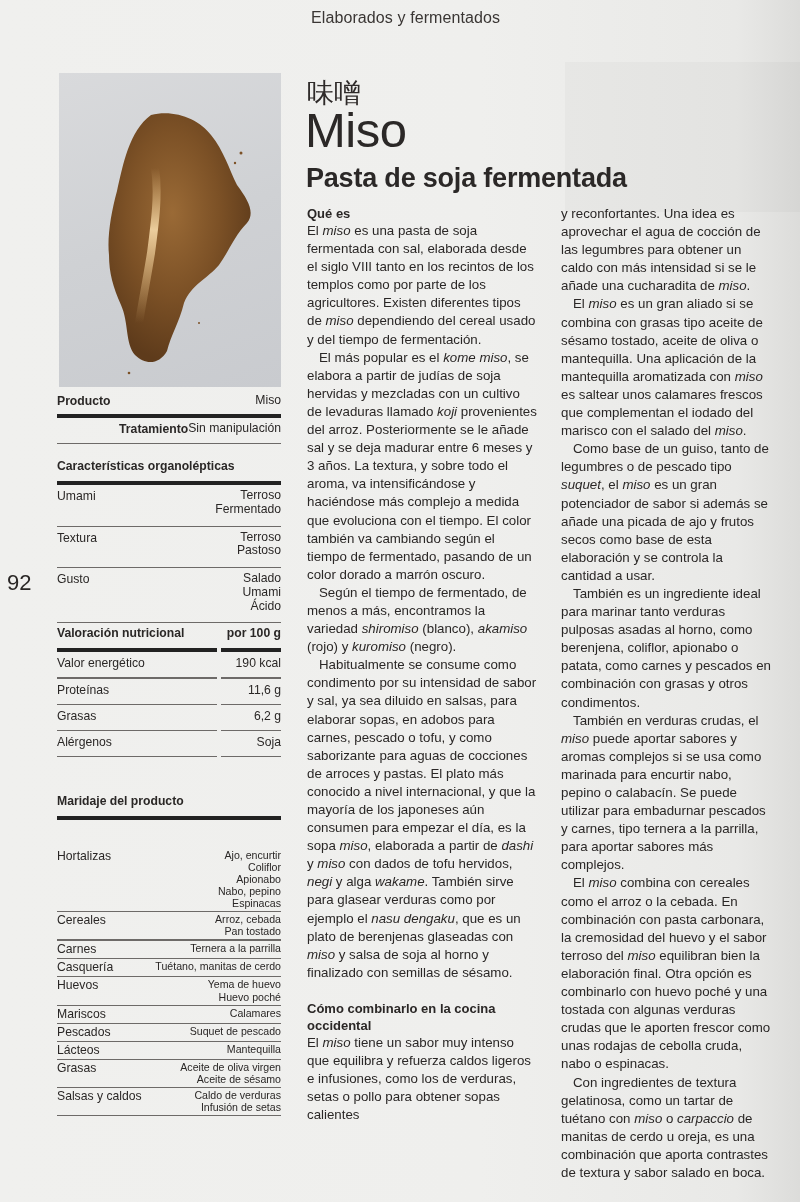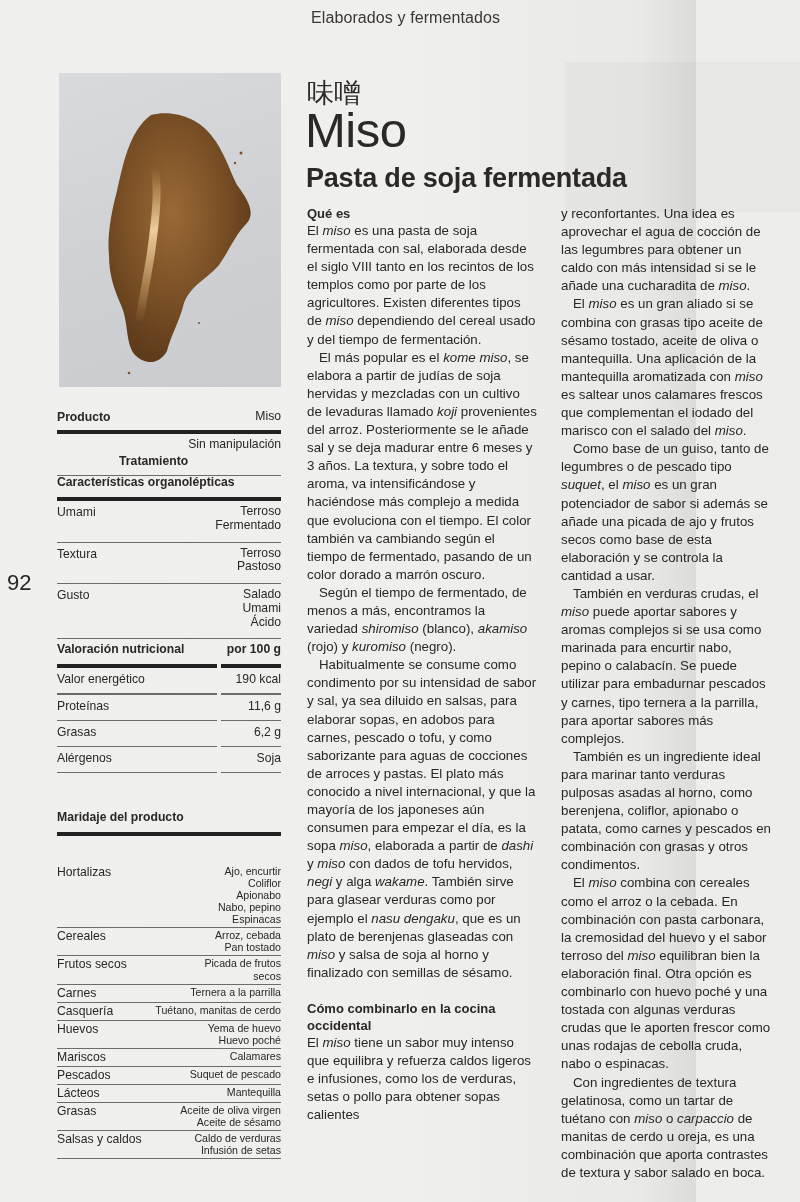--- a/index.html
+++ b/index.html
@@ -4,21 +4,21 @@
 <style>
   * { box-sizing: border-box; margin: 0; padding: 0; }
   html, body { width: 800px; height: 1202px; overflow: hidden; }
   body {
     background: #ededeb;
     font-family: "Liberation Sans", "DejaVu Sans", sans-serif;
     color: #2a2726;
     position: relative;
   }
   .page {
-    position: absolute; left: 0; top: 0; width: 696px; height: 1202px;
+    position: absolute; left: 0; top: 0; width: 800px; height: 1202px;
     background: linear-gradient(90deg, #f0f0ee 0%, #efefed 60%, #e9e9e7 92%, #dcdcda 100%);
   }
   .ghost-block {
     position: absolute; left: 565px; top: 62px; width: 235px; height: 150px;
     background: rgba(0,0,0,0.025);
   }
   .running-head {
     position: absolute; left: 311px; top: 9px;
     font-size: 16px; color: #3a3634; letter-spacing: 0.1px;
   }
@@ -35,21 +35,21 @@
   
   .kanji { position: absolute; left: 307px; top: 64px; font-size: 27px; color: #2f2b2a; font-family: "DejaVu Sans", sans-serif; margin-top: 11px; }
   .title { position: absolute; left: 305px; top: 106px; font-size: 49px; font-weight: 400; color: #2b2827; letter-spacing: -0.5px; line-height: 1; }
   .subtitle { position: absolute; left: 306px; top: 163px; font-size: 27px; color: #2b2827; letter-spacing: -0.2px; }
 
   
   .spec { position: absolute; left: 57px; width: 224px; font-size: 12.2px; }
   .row { display: flex; justify-content: space-between; align-items: flex-start; }
   .row .k { white-space: nowrap; }
   .row .v { text-align: right; line-height: 1.13; }
-  .bold { font-weight: 700; margin-top: 16px; }
+  .bold { font-weight: 700; }
   .rule-thick { height: 4px; background: #222; }
   .rule { height: 1px; background: #6d6a68; }
   .nut-row { display: flex; justify-content: space-between; padding: 4px 0 7px 0; }
   .nut-rules { display: flex; gap: 4px; }
   .nut-rules div { height: 1px; background: #6d6a68; }
   .nut-rules.thick div { height: 4px; background: #222; }
 
   .pair { font-size: 11.2px; margin-top: 28px; }
   .pair .row { padding: 1px 0 2px 0; }
   .pair .k { font-size: 12.2px; }
@@ -211,27 +211,20 @@
         </div>
         <div class="rule"></div>
         <div class="row">
           <span class="k">Cereales</span>
           <span class="v">
             <div>Arroz, cebada</div>
             <div>Pan tostado</div>
           </span>
         </div>
         <div class="rule"></div>
-        <div class="row">
-          <span class="k">Frutos secos</span>
-          <span class="v">
-            <div>Picada de frutos</div>
-            <div>secos</div>
-          </span>
-        </div>
         <div class="rule"></div>
         <div class="row">
           <span class="k">Carnes</span>
           <span class="v">
             <div>Ternera a la parrilla</div>
           </span>
         </div>
         <div class="rule"></div>
         <div class="row">
           <span class="k">Casquería</span>
@@ -301,19 +294,19 @@
     <div id="s2a">
         <p>El <em>miso</em> tiene un sabor muy intenso que equilibra y refuerza caldos ligeros e infusiones, como los de verduras, setas o pollo para obtener sopas calientes</p>
       </div>
   </div>
 
   <div class="col" style="left:561px; top:205px; width:212px;">
     <div id="s2b">
         <p>y reconfortantes. Una idea es aprovechar el agua de cocción de las legumbres para obtener un caldo con más intensidad si se le añade una cucharadita de <em>miso</em>.</p>
         <p class="ind">El <em>miso</em> es un gran aliado si se combina con grasas tipo aceite de sésamo tostado, aceite de oliva o mantequilla. Una aplicación de la mantequilla aromatizada con <em>miso</em> es saltear unos calamares frescos que complementan el iodado del marisco con el salado del <em>miso</em>.</p>
         <p class="ind">Como base de un guiso, tanto de legumbres o de pescado tipo <em>suquet</em>, el <em>miso</em> es un gran potenciador de sabor si además se añade una picada de ajo y frutos secos como base de esta elaboración y se controla la cantidad a usar.</p>
+        <p class="ind">También es un ingrediente ideal para marinar tanto verduras pulposas asadas al horno, como berenjena, coliflor, apionabo o patata, como carnes y pescados en combinación con grasas y otros condimentos.</p>
         <p class="ind">También en verduras crudas, el <em>miso</em> puede aportar sabores y aromas complejos si se usa como marinada para encurtir nabo, pepino o calabacín. Se puede utilizar para embadurnar pescados y carnes, tipo ternera a la parrilla, para aportar sabores más complejos.</p>
-        <p class="ind">También es un ingrediente ideal para marinar tanto verduras pulposas asadas al horno, como berenjena, coliflor, apionabo o patata, como carnes y pescados en combinación con grasas y otros condimentos.</p>
         <p class="ind">El <em>miso</em> combina con cereales como el arroz o la cebada. En combinación con pasta carbonara, la cremosidad del huevo y el sabor terroso del <em>miso</em> equilibran bien la elaboración final. Otra opción es combinarlo con huevo poché y una tostada con algunas verduras crudas que le aporten frescor como unas rodajas de cebolla cruda, nabo o espinacas.</p>
         <p class="ind">Con ingredientes de textura gelatinosa, como un tartar de tuétano con <em>miso</em> o <em>carpaccio</em> de manitas de cerdo u oreja, es una combinación que aporta contrastes de textura y sabor salado en boca.</p>
       </div>
   </div>
 </div>
 
 </body></html>

